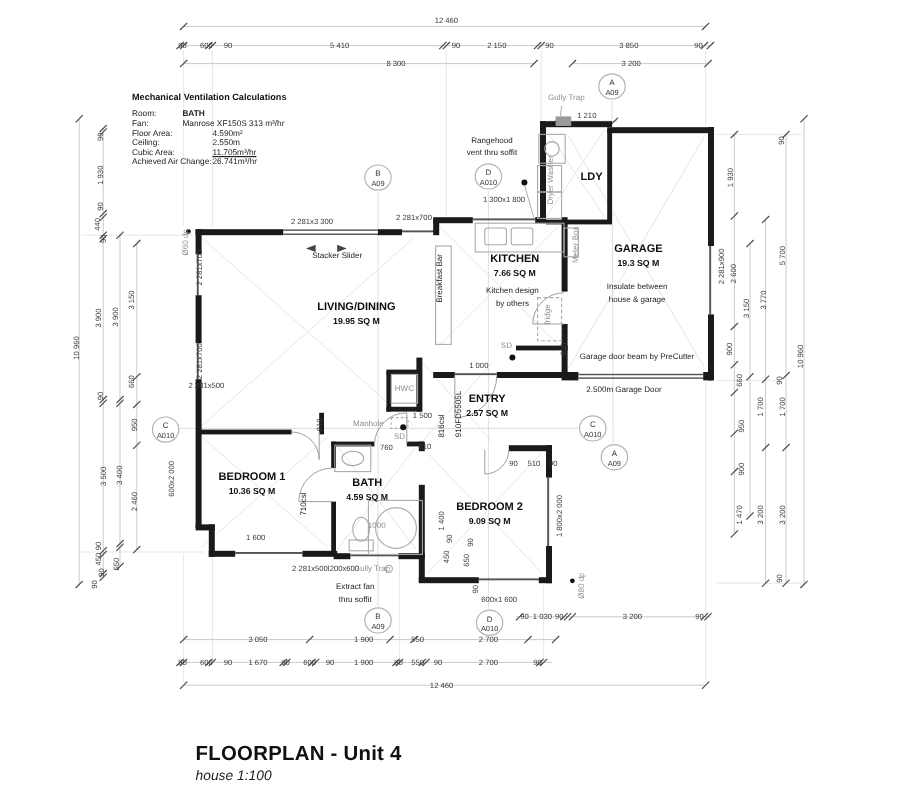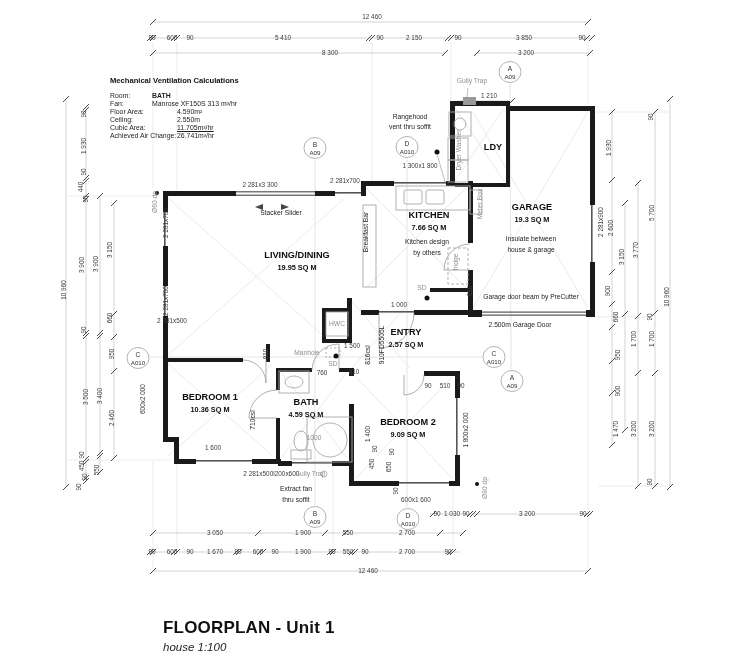--- a/index.html
+++ b/index.html
@@ -489,16 +489,16 @@
           <span class="val u" style="left: 67px;">11.705m³/hr</span>
         </div>
         <div class="row">
           <span class="lab">Achieved Air Change:</span>
           <span class="val" style="left: 67px;">26.741m³/hr</span>
         </div>
       </div>
   </div>
 
   <div class="titleblock">
-    <div class="plan-title">FLOORPLAN - Unit 1</div>
+    <div class="plan-title">FLOORPLAN - Unit 4</div>
     <div class="plan-scale">house 1:100</div>
   </div>
 </div>
 
 </body></html>

